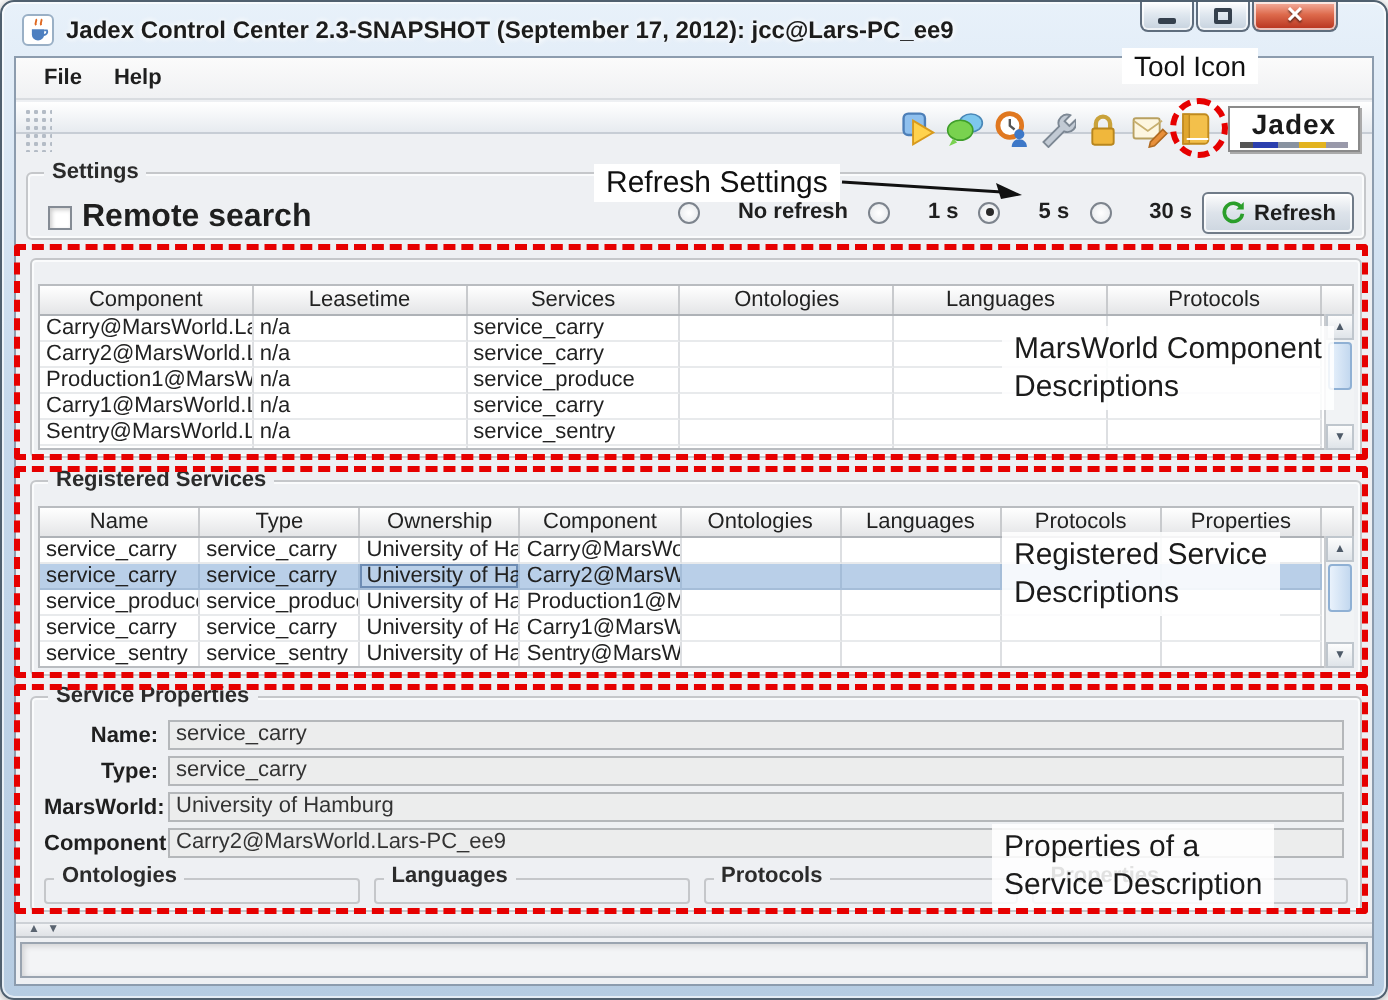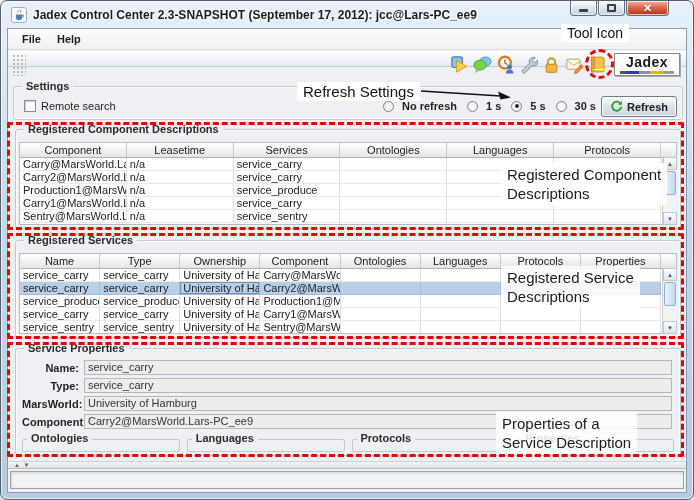--- a/index.html
+++ b/index.html
@@ -43,27 +43,27 @@
   .logotext{font-size:14px; font-weight:bold; color:#1a1a1a; letter-spacing:.5px; line-height:17px;}
   .logobars{height:3px; margin:0 5px; background:linear-gradient(90deg,#555 0 12%, #2b3fae 12% 35%, #8892a0 35% 55%, #e3b31f 55% 80%, #99a 80% 100%);}
   
   .content{position:absolute; top:51px; left:0; right:0; bottom:0; background:#eef0f3;}
   .groupbox{position:absolute; border:1px solid #c5c7ca; border-radius:3px; box-shadow:inset 0 0 0 1px #fafbfc;}
   .gtitle{position:absolute; top:-7px; left:8px; background:#eef0f3; padding:0 4px; font-size:11px;
     font-weight:bold; color:#2b2b2b; line-height:13px; white-space:nowrap;}
   
   .checkboxrow{position:absolute; left:10px; top:13px; display:flex; align-items:center; gap:5px;}
   .checkbox{width:12px; height:12px; background:#fff; border:1px solid #848b94; box-shadow:inset 1px 1px 2px rgba(0,0,0,.2);}
-  .cblabel{font-size:11px; font-weight:normal; color:#1f1f1f;}
+  .cblabel{font-size:16px; font-weight:bold; color:#1f1f1f;}
   .radiorow{position:absolute; right:86px; top:13px; display:flex; align-items:center;}
   .radioitem{display:flex; align-items:center; margin-left:10px;}
   .radio{width:11px; height:11px; border-radius:50%; border:1px solid #7d848d;
     background:radial-gradient(#ffffff,#e4e7ea); position:relative;}
   .radio.sel::after{content:""; position:absolute; left:2.5px; top:2.5px; width:4px; height:4px; border-radius:50%; background:#2a2a2a;}
-  .rlabel{font-size:11px; font-weight:bold; color:#1f1f1f; margin-left:8px;}
+  .rlabel{font-size:11px; font-weight:bold; color:#1f1f1f; margin-left:19px;}
   .refreshbtn{position:absolute; right:5px; top:9px; width:76px; height:21px; border:1px solid #707b88;
     border-radius:3px; background:linear-gradient(#fdfdfd,#dde3ea 50%,#cdd6e0); display:flex; align-items:center;
     justify-content:center; gap:4px; box-shadow:inset 0 0 0 1px rgba(255,255,255,.8);}
   .refreshbtn .blabel{font-size:11px; font-weight:bold; color:#1d1d1d;}
   
   .tablewrap{position:absolute; left:3px; right:3px; top:12px; bottom:3px; background:#fff; border:1px solid #b9bcc0;}
   .thead{display:flex; height:15px; padding-right:15px; background:linear-gradient(#ffffff,#e4e5e7); border-bottom:1px solid #aeb2b7;}
   .th{flex:1; font-size:11px; color:#222; text-align:center; line-height:14px; border-right:1px solid #c8cacd;
     white-space:nowrap; overflow:hidden;}
   .tbody{position:absolute; left:0; right:15px; top:15px; bottom:0; overflow:hidden; background:#fff;}
@@ -232,21 +232,20 @@
         <div class="refreshbtn">
           <svg width="13" height="13" viewBox="0 0 16 16">
               <path d="M13.2 5A5.6 5.6 0 1 0 13.8 8.4" fill="none" stroke="#2a9e2a" stroke-width="2.2"></path>
               <path d="M14.6 1.2v4.6h-4.6z" fill="#2a9e2a"></path>
             </svg>
           <span class="blabel">Refresh</span>
         </div>
       </div>
 
       <div class="groupbox" style="left:7px; top:49px; width:666px; height:100px;">
-        <span class="gtitle">Registered Component Descriptions</span>
         <div class="tablewrap">
             <div class="thead">
               <div class="th">Component</div>
               <div class="th">Leasetime</div>
               <div class="th">Services</div>
               <div class="th">Ontologies</div>
               <div class="th">Languages</div>
               <div class="th">Protocols</div>
             </div>
             <div class="tbody">
@@ -430,21 +429,21 @@
     <div class="redcircle"></div>
 
     <div class="annlabel ann-tool">Tool Icon</div>
     <div class="annlabel ann-refresh">Refresh Settings</div>
     <svg class="annarrow" viewBox="0 0 98 18">
       <line x1="2" y1="6" x2="82" y2="11" stroke="#111" stroke-width="1.6"></line>
       <polygon points="92,12.5 79,6.5 81.5,14.5" fill="#111"></polygon>
     </svg>
 
     <div class="annbig ann-comp">
-      <div>Registered Component</div>
+      <div>MarsWorld Component</div>
       <div>Descriptions</div>
     </div>
     <div class="annbig ann-svc">
       <div>Registered Service</div>
       <div>Descriptions</div>
     </div>
     <div class="annbig ann-prop">
       <div>Properties of a</div>
       <div>Service Description</div>
     </div>

